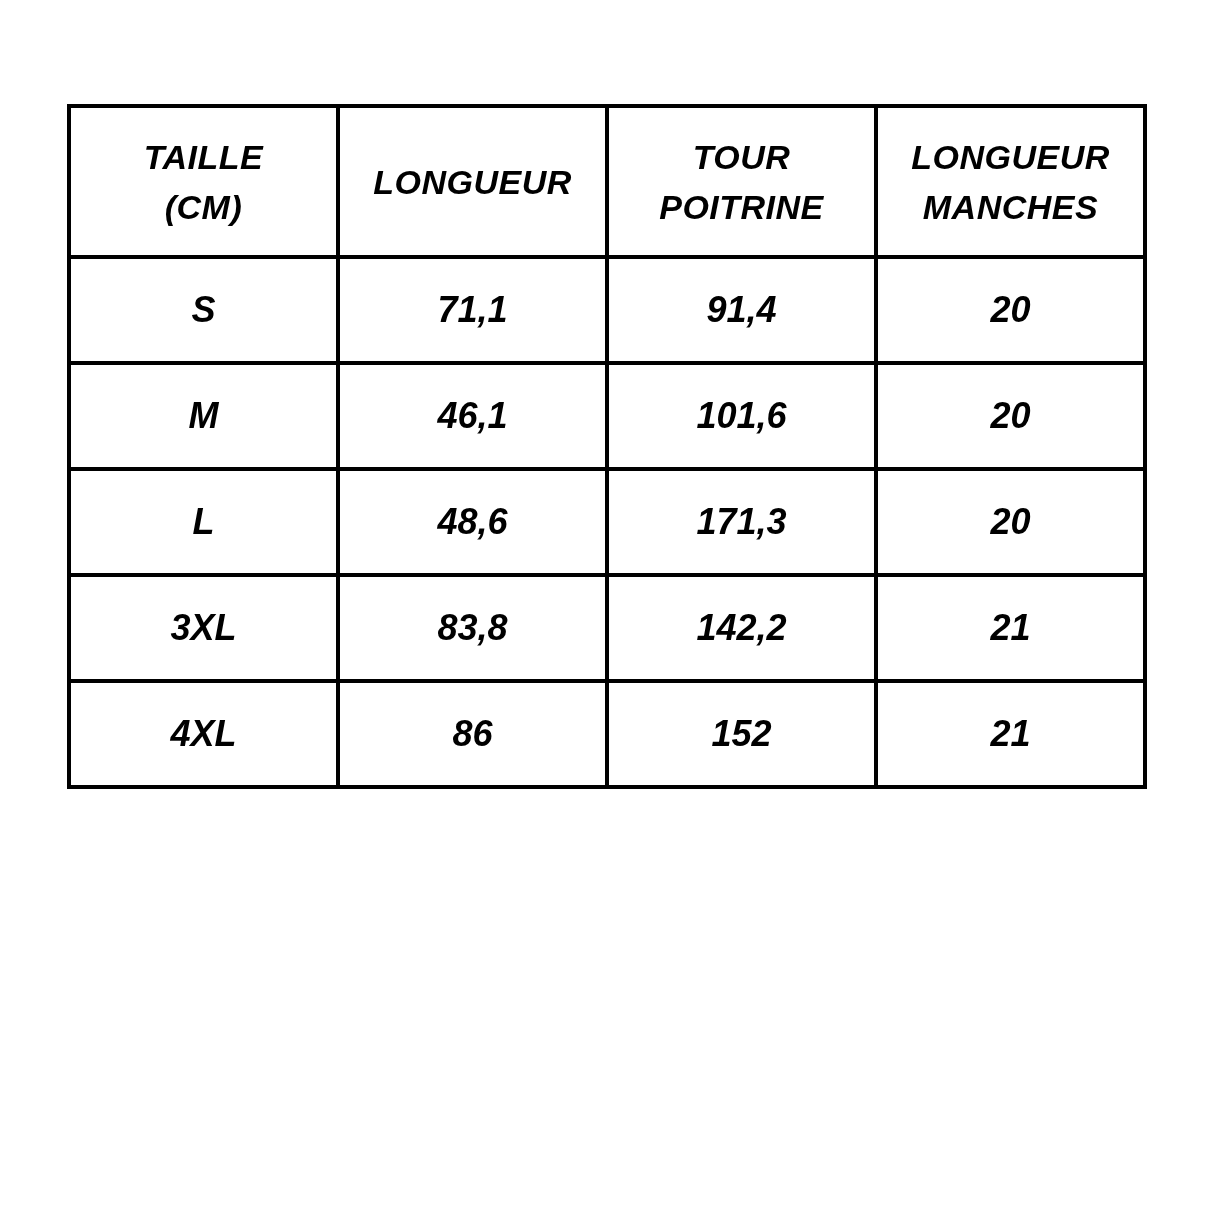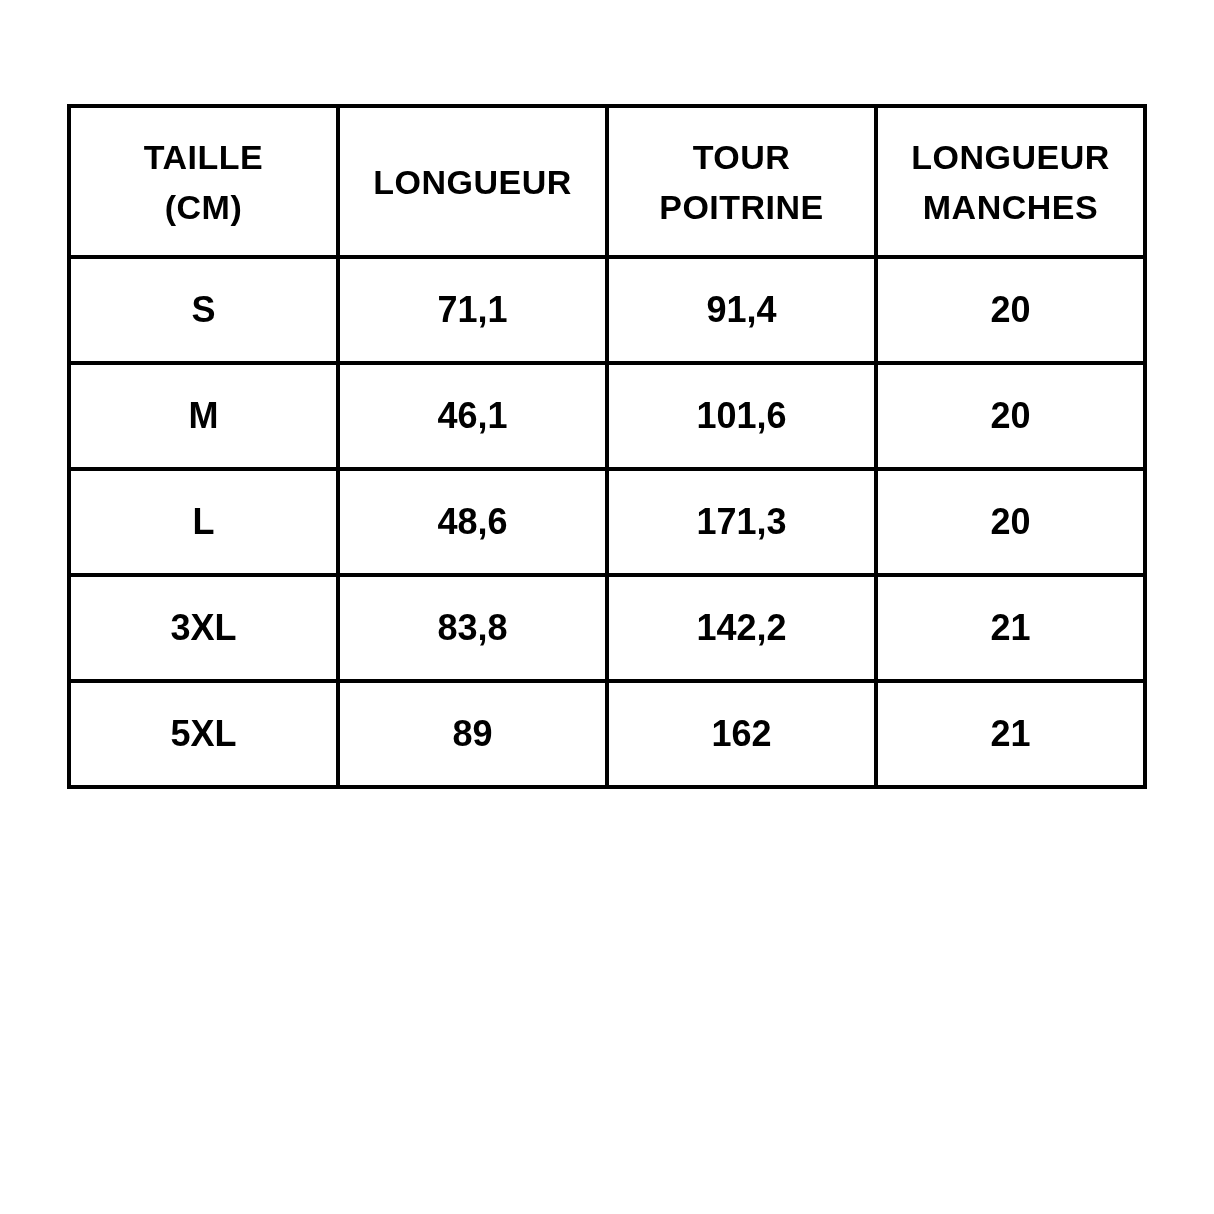--- a/index.html
+++ b/index.html
@@ -14,20 +14,21 @@
     font-family: "Liberation Sans", sans-serif;
   }
   table.size-chart {
     position: absolute;
     left: 67px;
     top: 104px;
     width: 1080px;
     border-collapse: collapse;
     table-layout: fixed;
     background: #ffffff;
+    font-style: italic;
   }
   table.size-chart th,
   table.size-chart td {
     border: 4px solid #000000;
     text-align: center;
     vertical-align: middle;
     color: #000000;
     font-weight: bold;
     padding: 0;
   }
@@ -78,19 +79,19 @@
       <td>171,3</td>
       <td>20</td>
     </tr>
     <tr class="data-row">
       <td>3XL</td>
       <td>83,8</td>
       <td>142,2</td>
       <td>21</td>
     </tr>
     <tr class="data-row">
-      <td>5XL</td>
-      <td>89</td>
-      <td>162</td>
+      <td>4XL</td>
+      <td>86</td>
+      <td>152</td>
       <td>21</td>
     </tr>
   </tbody>
 </table>
 
 </body></html>

